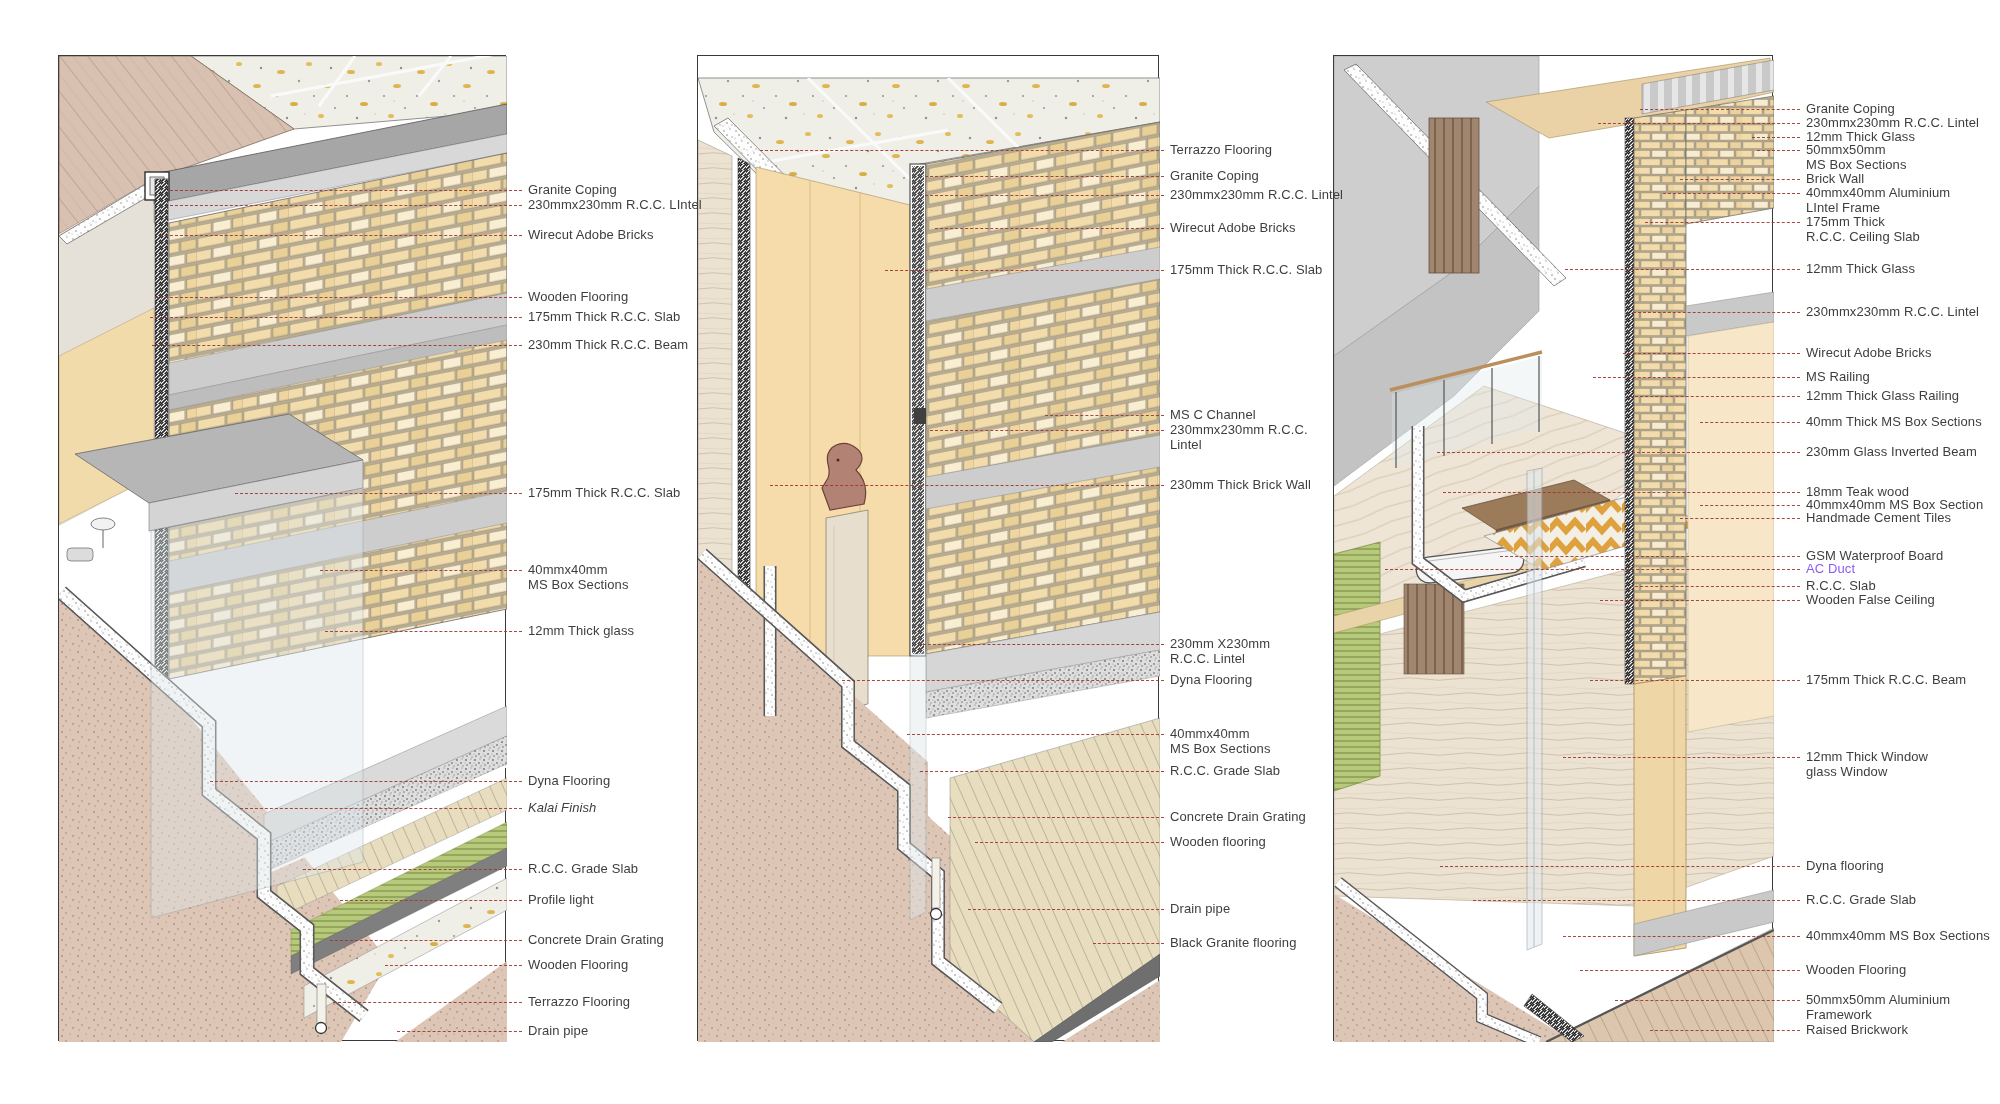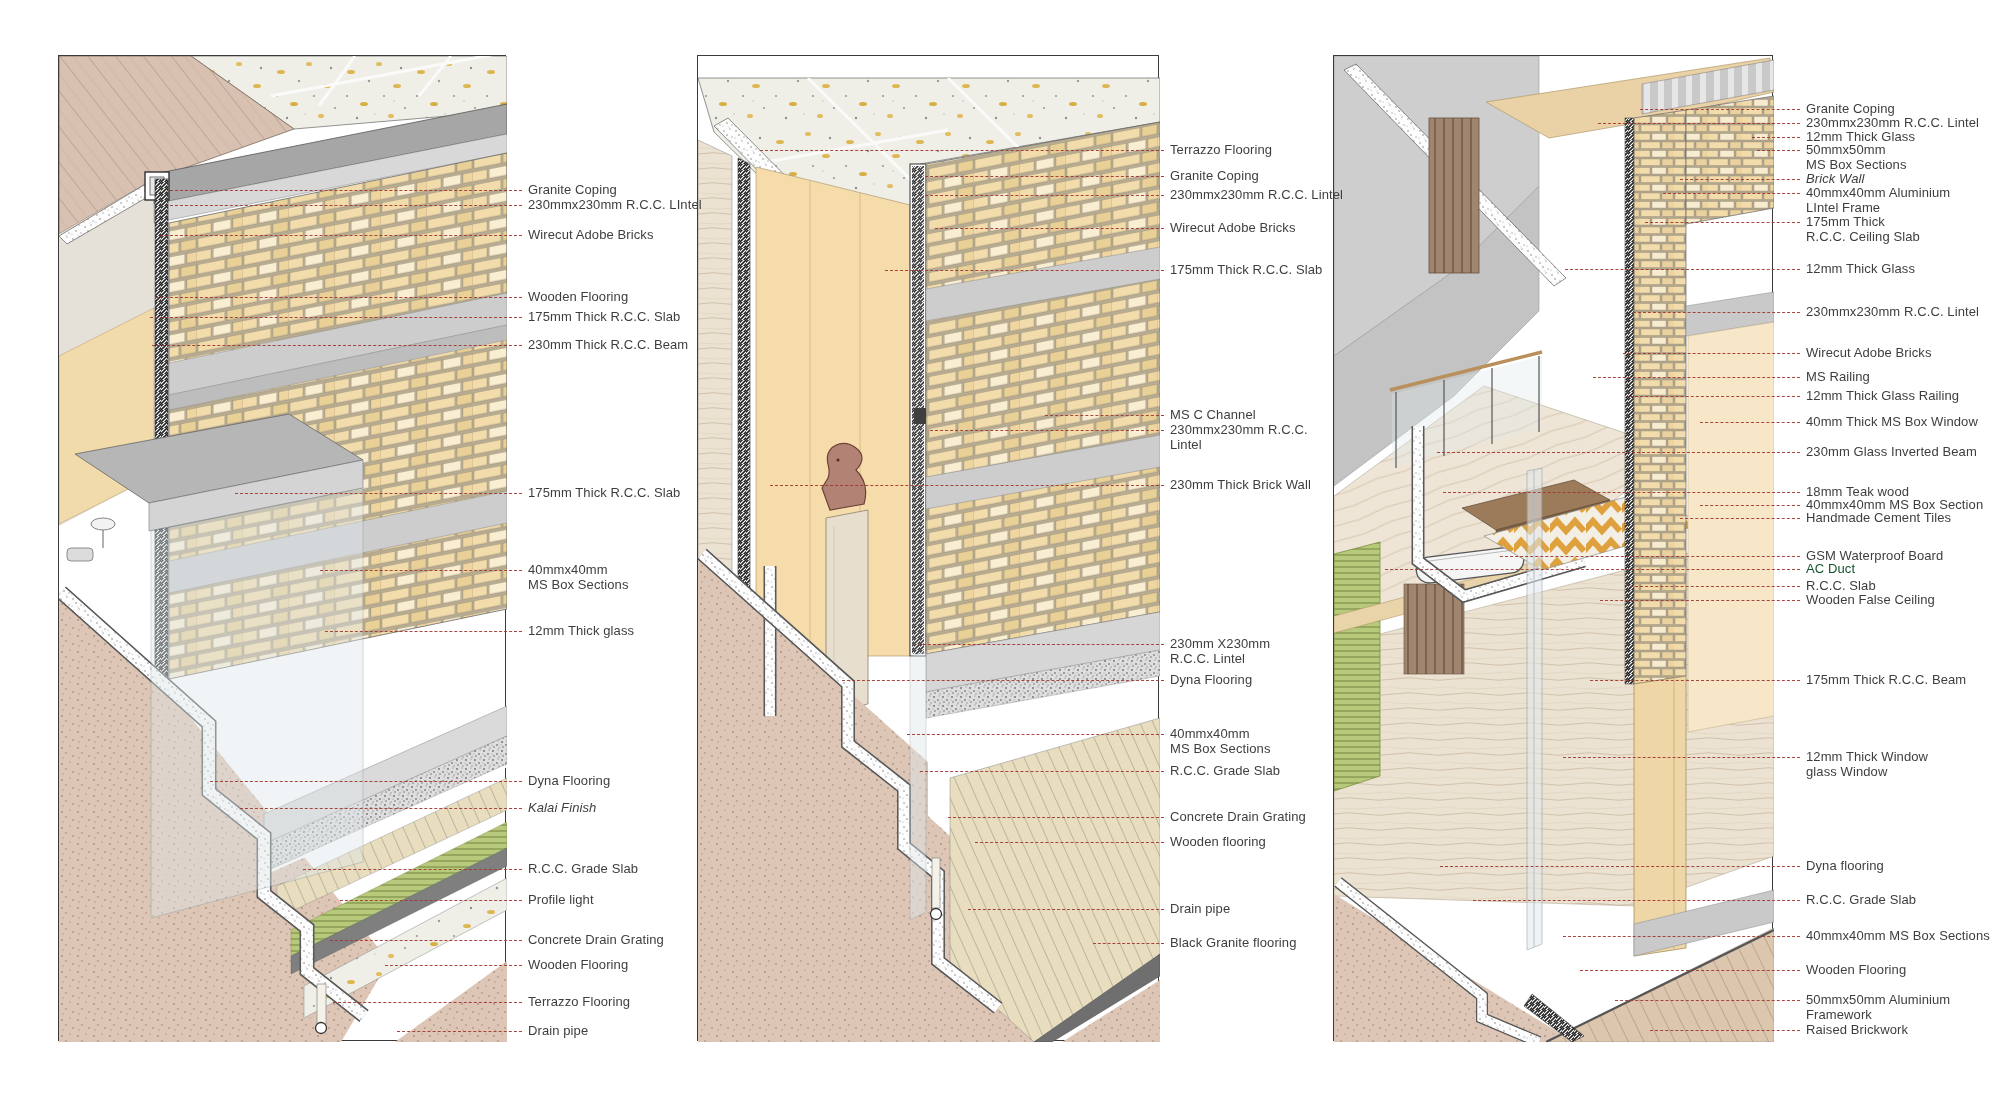--- a/index.html
+++ b/index.html
@@ -511,21 +511,21 @@
       <div class="leader" style="left: 1752px; top: 137px; width: 48px; border-top-color: rgb(160, 56, 48);"></div>
       <div class="ann-label" style="left: 1806px; top: 130px; color: rgb(62, 62, 62);">
         <div>12mm Thick Glass</div>
       </div>
       <div class="leader" style="left: 1757px; top: 150px; width: 43px; border-top-color: rgb(160, 56, 48);"></div>
       <div class="ann-label" style="left: 1806px; top: 143px; color: rgb(62, 62, 62);">
         <div>50mmx50mm</div>
         <div>MS Box Sections</div>
       </div>
       <div class="leader" style="left: 1680px; top: 179px; width: 120px; border-top-color: rgb(160, 56, 48);"></div>
-      <div class="ann-label" style="left: 1806px; top: 172px; color: rgb(62, 62, 62); font-style: italic;">
+      <div class="ann-label" style="left: 1806px; top: 172px; color: rgb(62, 62, 62);">
         <div>Brick Wall</div>
       </div>
       <div class="leader" style="left: 1663px; top: 193px; width: 137px; border-top-color: rgb(160, 56, 48);"></div>
       <div class="ann-label" style="left: 1806px; top: 186px; color: rgb(62, 62, 62);">
         <div>40mmx40mm Aluminium</div>
         <div>LIntel Frame</div>
       </div>
       <div class="leader" style="left: 1645px; top: 222px; width: 155px; border-top-color: rgb(160, 56, 48);"></div>
       <div class="ann-label" style="left: 1806px; top: 215px; color: rgb(62, 62, 62);">
         <div>175mm Thick</div>
@@ -546,21 +546,21 @@
       <div class="leader" style="left: 1593px; top: 377px; width: 207px; border-top-color: rgb(160, 56, 48);"></div>
       <div class="ann-label" style="left: 1806px; top: 370px; color: rgb(62, 62, 62);">
         <div>MS Railing</div>
       </div>
       <div class="leader" style="left: 1630px; top: 396px; width: 170px; border-top-color: rgb(160, 56, 48);"></div>
       <div class="ann-label" style="left: 1806px; top: 389px; color: rgb(62, 62, 62);">
         <div>12mm Thick Glass Railing</div>
       </div>
       <div class="leader" style="left: 1700px; top: 422px; width: 100px; border-top-color: rgb(160, 56, 48);"></div>
       <div class="ann-label" style="left: 1806px; top: 415px; color: rgb(62, 62, 62);">
-        <div>40mm Thick MS Box Window</div>
+        <div>40mm Thick MS Box Sections</div>
       </div>
       <div class="leader" style="left: 1437px; top: 452px; width: 363px; border-top-color: rgb(160, 56, 48);"></div>
       <div class="ann-label" style="left: 1806px; top: 445px; color: rgb(62, 62, 62);">
         <div>230mm Glass Inverted Beam</div>
       </div>
       <div class="leader" style="left: 1443px; top: 492px; width: 357px; border-top-color: rgb(160, 56, 48);"></div>
       <div class="ann-label" style="left: 1806px; top: 485px; color: rgb(62, 62, 62);">
         <div>18mm Teak wood</div>
       </div>
       <div class="leader" style="left: 1700px; top: 505px; width: 100px; border-top-color: rgb(160, 56, 48);"></div>
@@ -569,21 +569,21 @@
       </div>
       <div class="leader" style="left: 1680px; top: 518px; width: 120px; border-top-color: rgb(160, 56, 48);"></div>
       <div class="ann-label" style="left: 1806px; top: 511px; color: rgb(62, 62, 62);">
         <div>Handmade Cement Tiles</div>
       </div>
       <div class="leader" style="left: 1500px; top: 556px; width: 300px; border-top-color: rgb(160, 56, 48);"></div>
       <div class="ann-label" style="left: 1806px; top: 549px; color: rgb(62, 62, 62);">
         <div>GSM Waterproof Board</div>
       </div>
       <div class="leader" style="left: 1385px; top: 569px; width: 415px; border-top-color: rgb(160, 56, 48);"></div>
-      <div class="ann-label" style="left: 1806px; top: 562px; color: #14532d;">
+      <div class="ann-label" style="left: 1806px; top: 562px; color: #8b5cf6;">
         <div>AC Duct</div>
       </div>
       <div class="leader" style="left: 1630px; top: 586px; width: 170px; border-top-color: rgb(160, 56, 48);"></div>
       <div class="ann-label" style="left: 1806px; top: 579px; color: rgb(62, 62, 62);">
         <div>R.C.C. Slab</div>
       </div>
       <div class="leader" style="left: 1600px; top: 600px; width: 200px; border-top-color: rgb(160, 56, 48);"></div>
       <div class="ann-label" style="left: 1806px; top: 593px; color: rgb(62, 62, 62);">
         <div>Wooden False Ceiling</div>
       </div>

